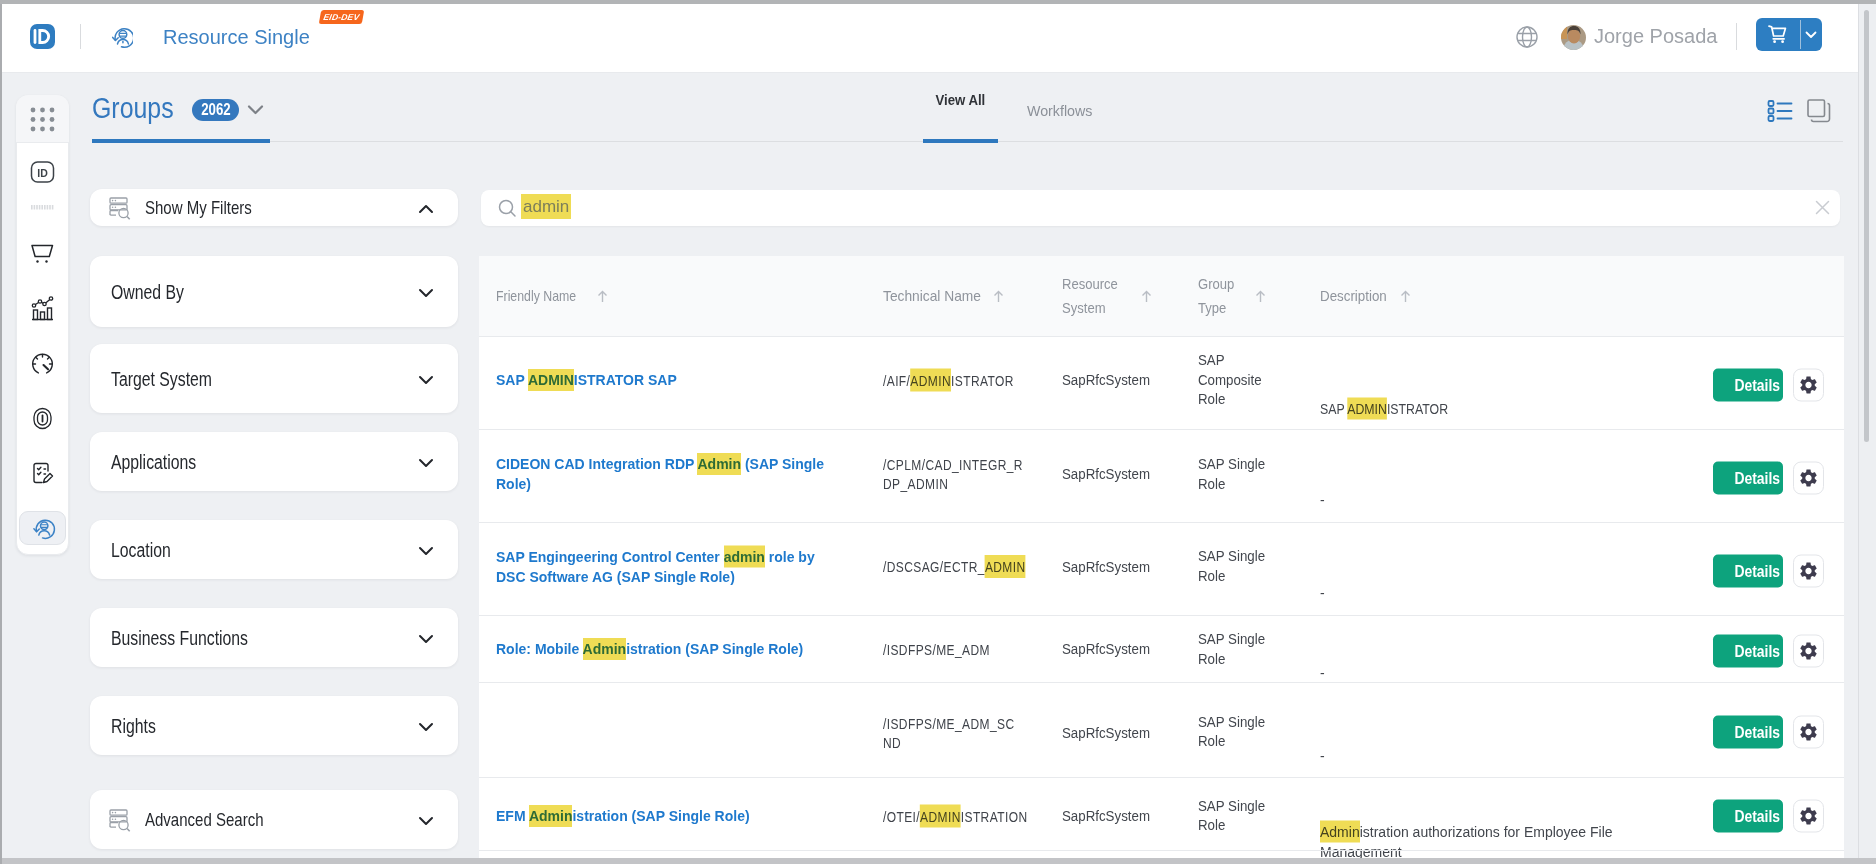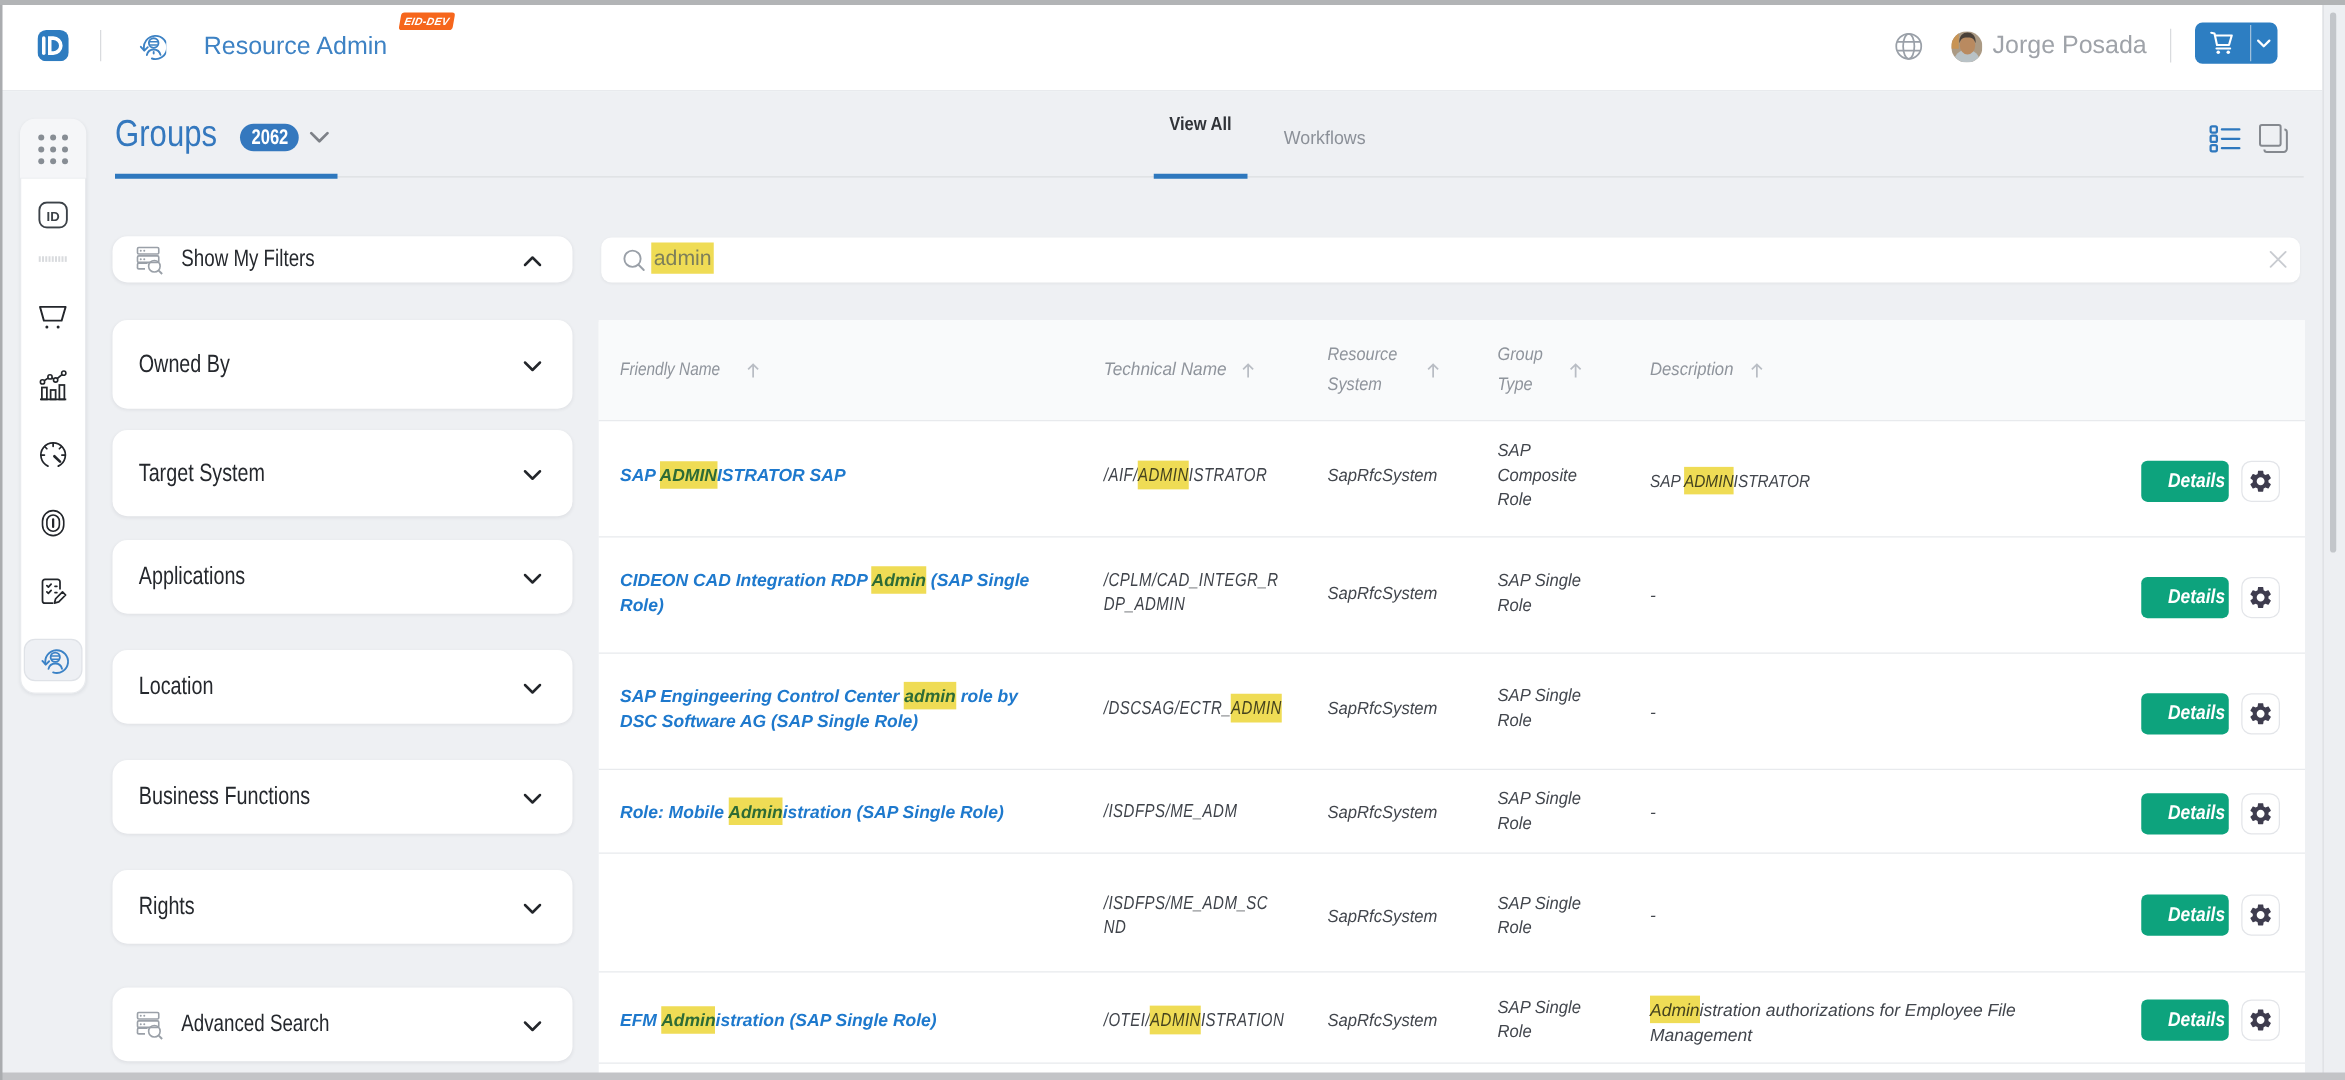--- a/index.html
+++ b/index.html
@@ -45,36 +45,36 @@
 .fcard .flabel > .cx { transform:scaleX(0.79); }
 .fcard .fchev { position:absolute; right:24px; top:50%; margin-top:-4px; }
 .ficon { position:absolute; left:18px; top:50%; transform:translateY(-50%); }
 .fcard .ilabel { left:55px; font-size:19px; }
 
 #searchbar { left:481px; top:190px; width:1359px; height:36px; background:#fff; border-radius:8px; box-shadow:0 1px 2px rgba(30,35,45,0.05); }
 #searchtext { position:absolute; left:40px; top:7px; font-size:17px; color:#7d7f5a; }
 #searchtext mark { padding:3px 2px; color:#7d7f5a; }
 
 
-#table { left:479px; top:256px; width:1365px; height:605px; background:#fff; border-radius:2px 2px 0 0;font-style:italic; }
+#table { left:479px; top:256px; width:1365px; height:605px; background:#fff; border-radius:2px 2px 0 0; }
 #thead { position:absolute; left:0; top:0; width:100%; height:80px; background:#f9fafb; color:#8f949c; font-size:14.5px; }
 .th { position:absolute; display:flex; align-items:center; gap:7px; }
 .trow { position:absolute; left:0; width:100%; border-top:1px solid #e8eaed; }
 .cell { position:absolute; top:50%; transform:translateY(calc(-50% + var(--dy,0px))); }
 .title { left:17px; width:375px; font-size:14px; font-weight:bold; color:#1e79cd; line-height:20px; }
 .title > span { display:inline-block; white-space:nowrap; }
 .title mark { color:#2e6b35; }
 .tech { left:404px; width:200px; font-size:15px; color:#3f434a; line-height:19px; letter-spacing:0.5px; }
 .tech > span { display:inline-block; transform:scaleX(0.8); transform-origin:0 50%; white-space:nowrap; }
 .tech mark { color:#45431e; }
 .rsys { left:583px; font-size:14px; color:#42464d; }
 .rsys > span { display:inline-block; transform:scaleX(0.95); transform-origin:0 50%; }
 .gtype { left:719px; width:100px; font-size:14px; color:#42464d; line-height:19.5px; }
 .gtype > span { display:inline-block; transform:scaleX(0.95); transform-origin:0 50%; white-space:nowrap; }
-.desc { transform:translateY(calc(-50% + var(--ddy,0px))) !important; left:841px; width:360px; font-size:14px; color:#42464d; line-height:20px; }
+.desc { transform:translateY(calc(-50% + var(--ddy,0px))) !important; left:841px; width:360px; font-size:14px; color:#42464d; line-height:20px;margin-top:24px; }
 .desc > span { display:inline-block; transform:scaleX(1); transform-origin:0 50%; white-space:nowrap; }
 .desc mark { color:#45431e; }
 .dbtn { transform:translateY(calc(-50% + 2px)) !important; left:1234px; width:70px; height:33px; background:#0da37d; border-radius:5px; color:#fff; font-size:16px; font-weight:bold; text-align:right; line-height:33px; }
 .gear { transform:translateY(calc(-50% + 2px)) !important; left:1314px; width:31px; height:33px; background:#fff; border:1px solid #e3e5e9; border-radius:8px; display:flex; align-items:center; justify-content:center; }
 
 #vsb { left:1858px; top:4px; width:18px; height:860px; background:#edeff2; border-left:1px solid #dcdee2; }
 #vthumb { position:absolute; left:5px; top:6px; width:5px; height:432px; background:#c3c6ca; border-radius:3px; }
 #hsb { left:0; top:858px; width:1876px; height:6px; background:#c3c4c7; }
 </style>
 </head>
@@ -91,21 +91,21 @@
 <svg id="modicon" class="abs" width="23" height="23" viewBox="0 0 24 24">
   <g fill="none" stroke="#3d82c4" stroke-width="1.55" stroke-linecap="round">
   <path d="M12 21.7 A 9.7 9.7 0 1 0 5.6 14.8"></path>
   <path d="M2.8 11.9 L 5.7 15.1 L 8.6 12.2" stroke-linejoin="round"></path>
   <circle cx="13.5" cy="8.8" r="4"></circle>
   <path d="M10.2 7.7 h6.6 M10.5 10.5 h6" stroke-width="1.2"></path>
   <path d="M7.8 18.8 c 0.8 -3.4 2.8 -4.6 5.7 -4.6 c 2.9 0 4.9 1.2 5.7 4.5"></path>
   <path d="M13.5 16.2 v1.4"></path>
   </g>
 </svg>
-<div id="apptitle" class="abs">Resource Admin</div>
+<div id="apptitle" class="abs">Resource Single</div>
 <div id="eidbadge" class="abs">EID-DEV</div>
 <svg id="globe" class="abs" width="24" height="24" viewBox="0 0 24 24">
   <g fill="none" stroke="#9aa0a8" stroke-width="1.4">
   <circle cx="12" cy="12" r="10"></circle>
   <ellipse cx="12" cy="12" rx="4.5" ry="10"></ellipse>
   <path d="M2.6 8.5 h18.8 M2.6 15.5 h18.8"></path>
   </g>
 </svg>
 <div id="avatar" class="abs">
 <svg width="25" height="25" viewBox="0 0 25 25">

